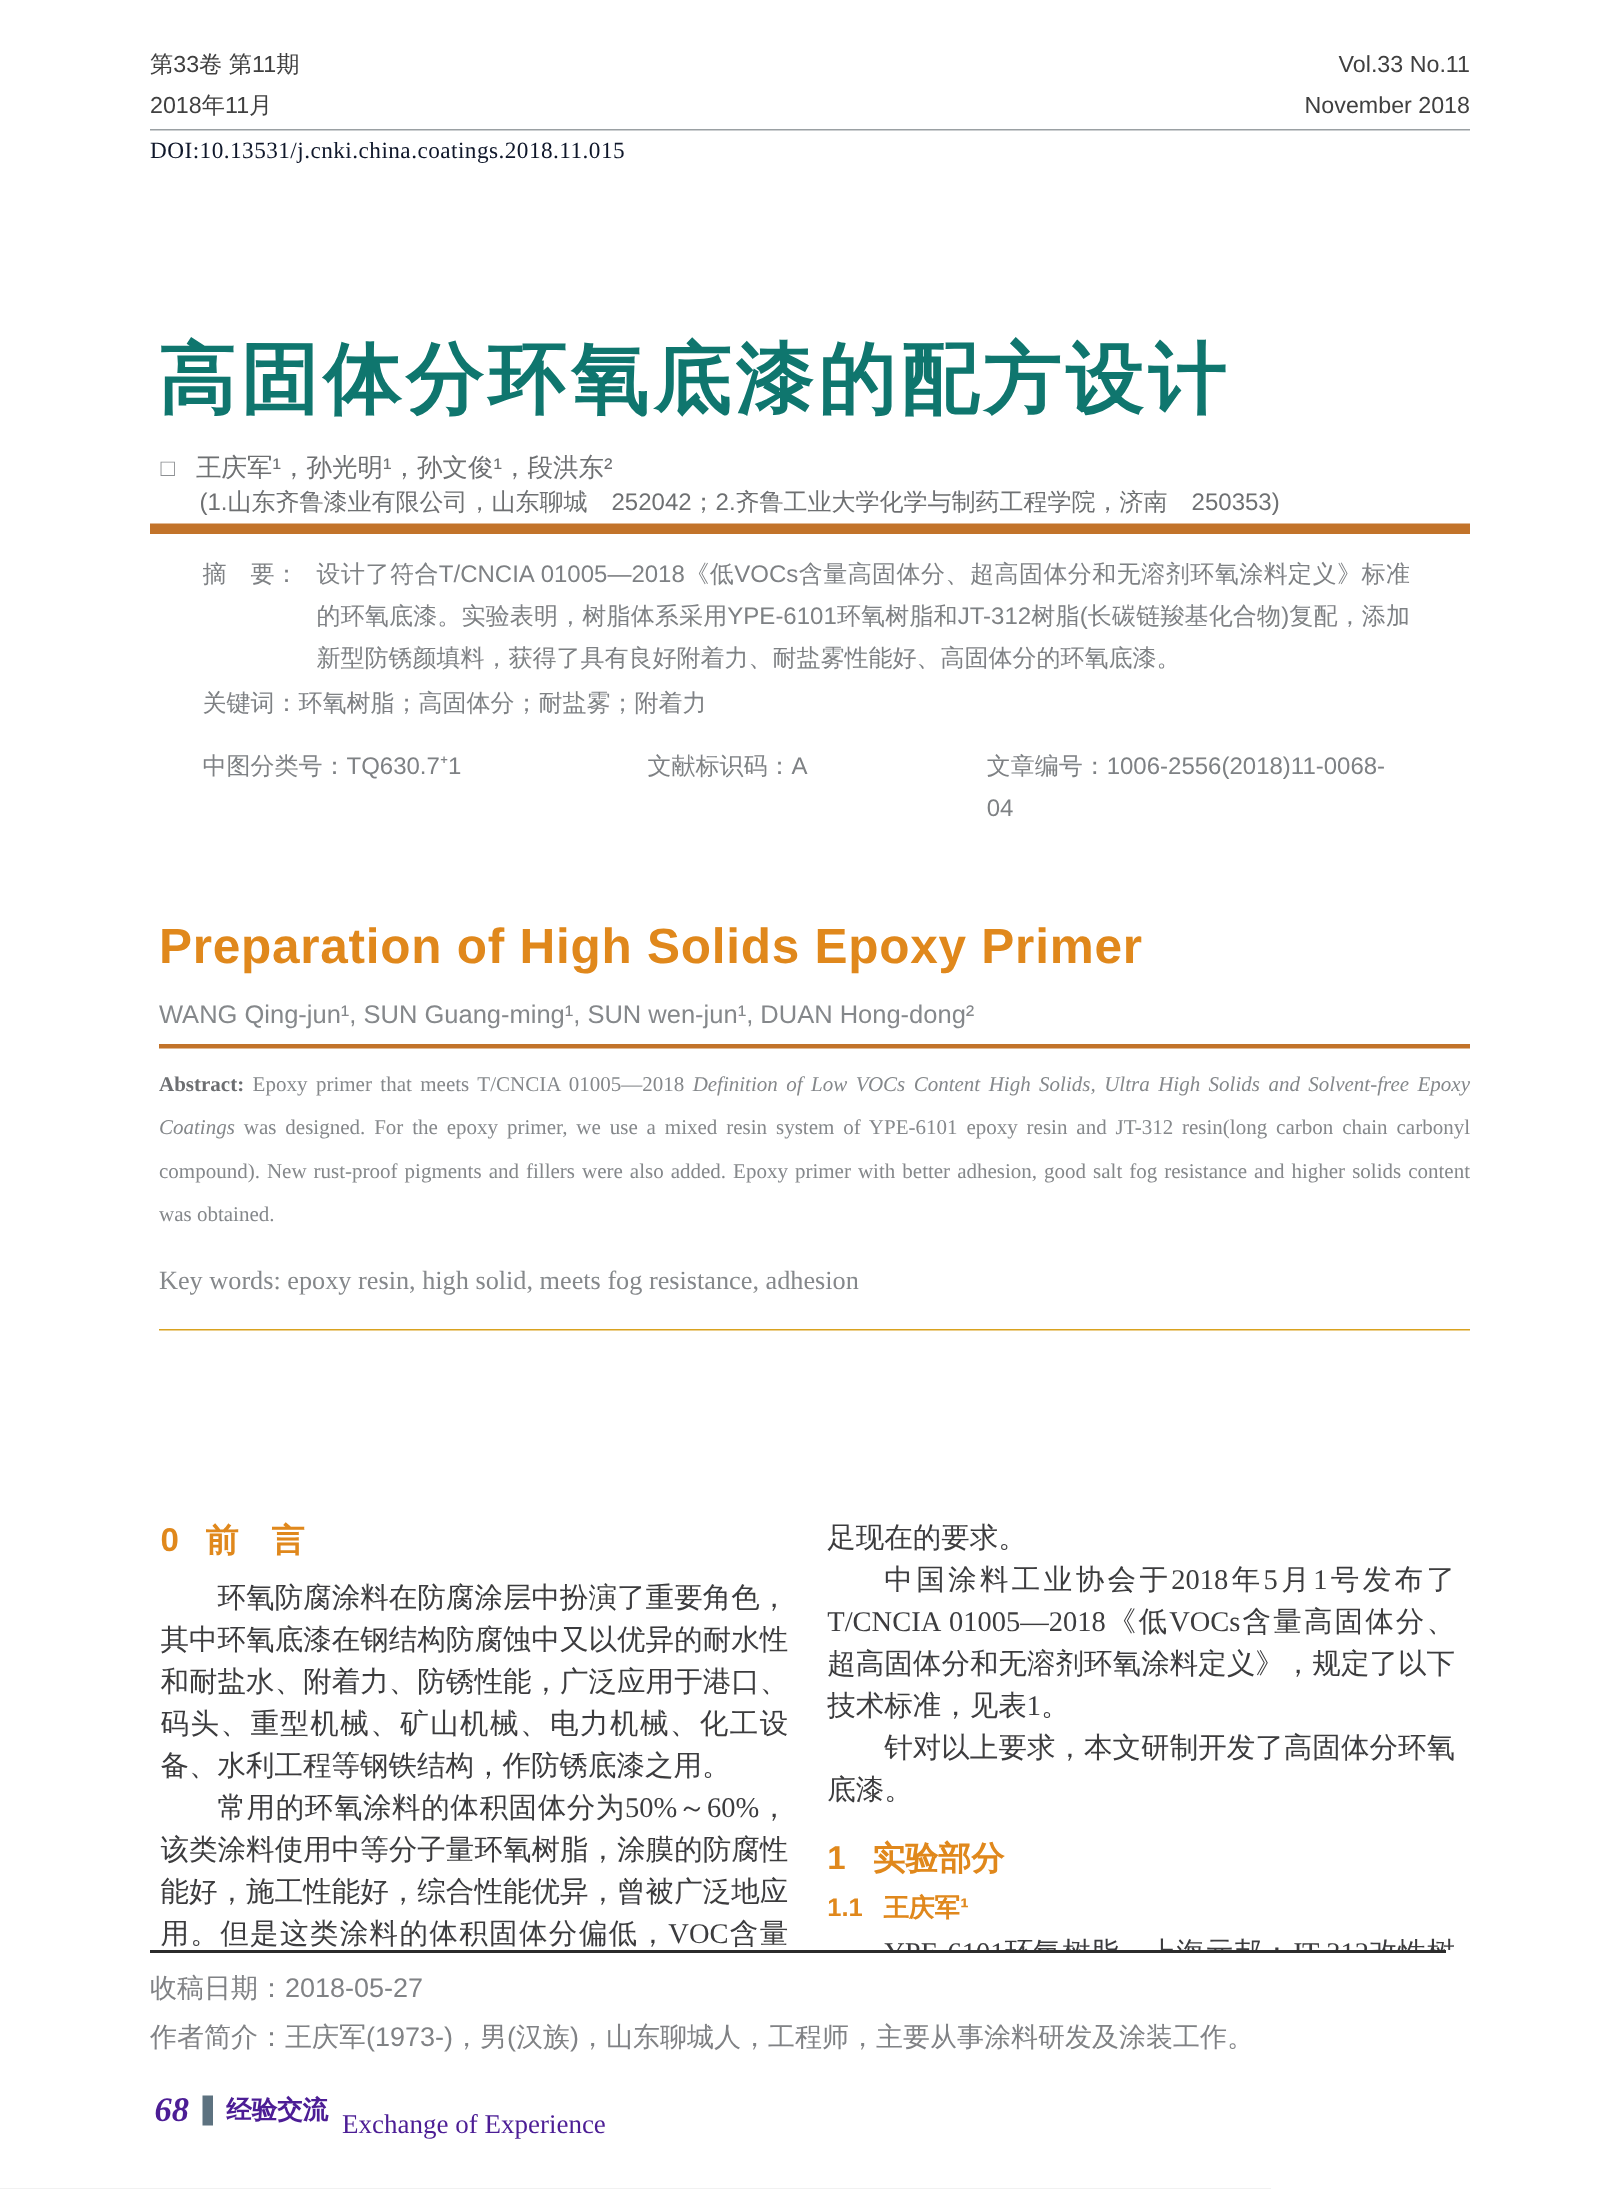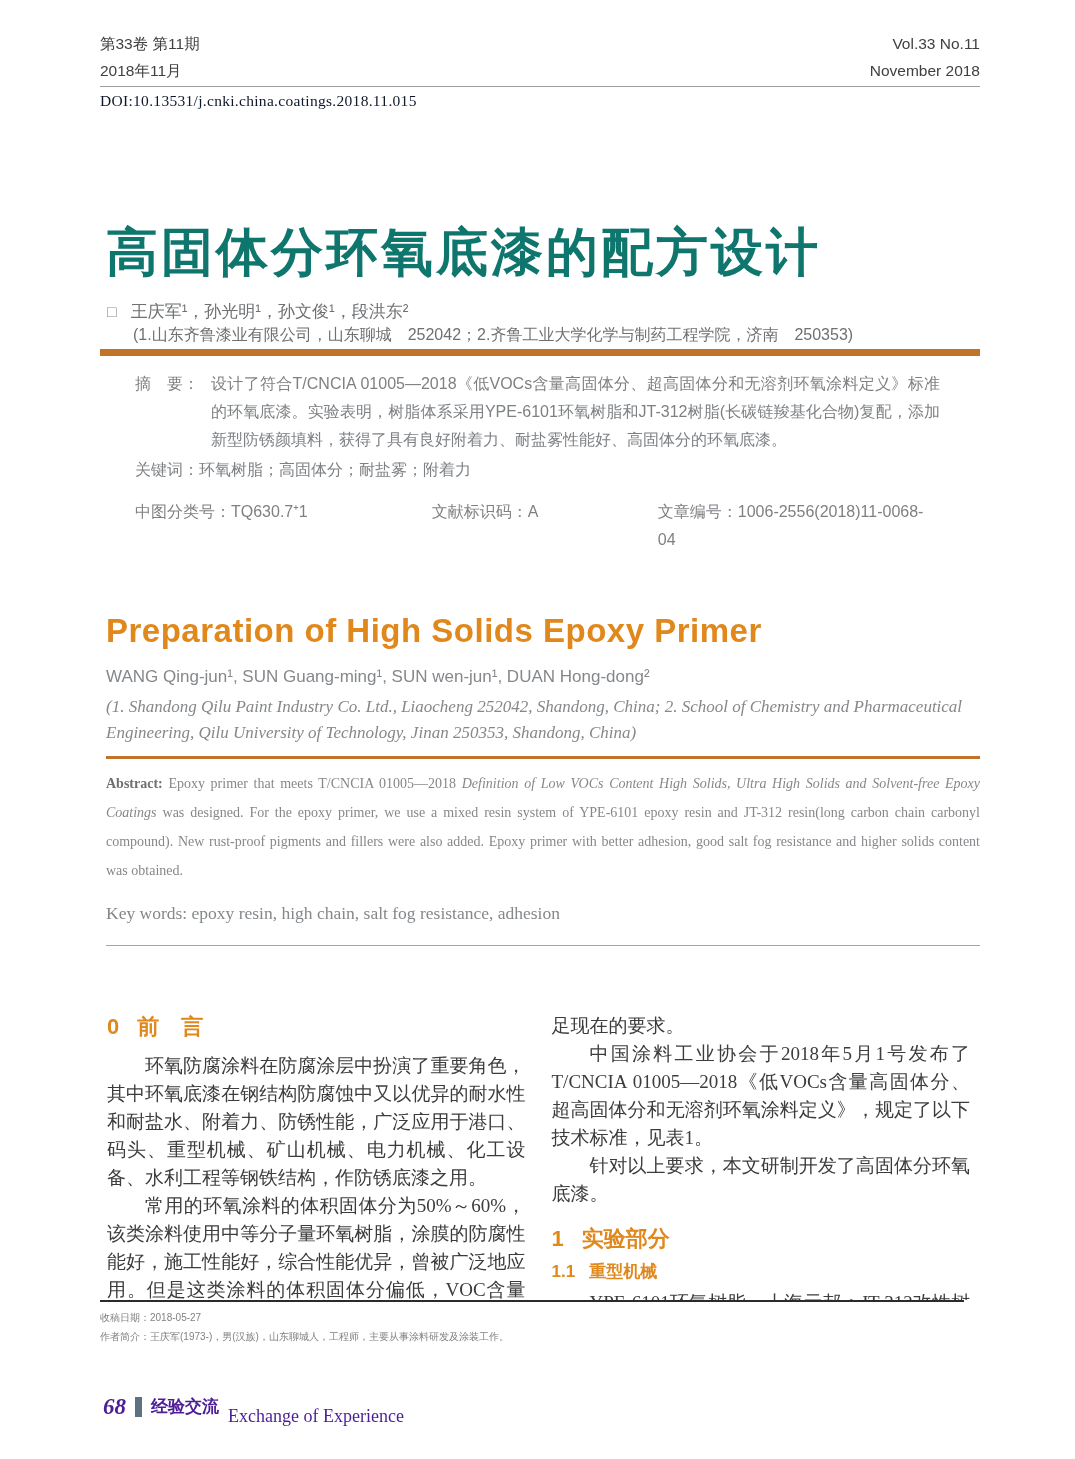--- a/index.html
+++ b/index.html
@@ -56,21 +56,21 @@
   .col{flex:1;min-width:0;}
   .h-sec{display:flex;align-items:baseline;gap:18px;color:#E0881C;
     font-family:"Liberation Sans", sans-serif;font-weight:bold;font-size:22px;margin:0 0 10px 0;}
   .h-sec.right-h{margin-top:16px;margin-bottom:6px;}
   .h-sub{display:flex;align-items:baseline;gap:14px;color:#E0881C;
     font-family:"Liberation Sans", sans-serif;font-weight:bold;font-size:17px;margin:4px 0 6px 0;}
   .col p{margin:0;font-size:19px;line-height:28px;text-align:justify;text-indent:2em;}
   .col p.noind{text-indent:0;}
   
   .footnote{position:absolute;top:1300px;left:100px;right:111px;border-top:2px solid #2B2B2B;
-    padding-top:7px;color:#808285;font-size:10px;line-height:1.85;
+    padding-top:7px;color:#808285;font-size:18px;line-height:1.85;
     font-family:"Liberation Sans", sans-serif;}
   
   .pfoot{position:absolute;top:1386px;left:103px;display:flex;align-items:center;gap:9px;color:#4c1d95;}
   .pfoot .num{font-style:italic;font-weight:bold;font-size:23px;font-family:"Liberation Serif", serif;}
   .pfoot .bar{width:7px;height:20px;background:#5D7280;}
   .pfoot .cnz{font-weight:bold;font-size:17px;font-family:"Liberation Sans", sans-serif;}
   .pfoot .enz{font-size:18px;font-family:"Liberation Serif", serif;margin-top:20px;}
 </style>
 </head>
 <body>
@@ -108,24 +108,23 @@
     <div class="clc-row">
       <span class="f1"><span>中图分类号：</span><span>TQ630.7⁺1</span></span>
       <span class="f2"><span>文献标识码：</span><span>A</span></span>
       <span class="f3"><span>文章编号：</span><span>1006-2556(2018)11-0068-04</span></span>
     </div>
   </div>
 
   <div class="en">
     <h2 class="en-title">Preparation of High Solids Epoxy Primer</h2>
     <div class="en-authors">WANG Qing-jun¹, SUN Guang-ming¹, SUN wen-jun¹, DUAN Hong-dong²</div>
-    <div class="en-affil">(1. Shandong Qilu Paint Industry Co. Ltd., Liaocheng 252042, Shandong, China; 2. School of Chemistry and Pharmaceutical Engineering, Qilu University of Technology, Jinan 250353, Shandong, China)</div>
     <hr class="mid-rule">
     <p class="en-abs"><span class="b">Abstract:</span><span>  Epoxy primer that meets T/CNCIA 01005—2018 </span><em>Definition of Low VOCs Content High Solids, Ultra High Solids and Solvent-free Epoxy Coatings</em><span> was designed. For the epoxy primer, we use a mixed resin system of YPE-6101 epoxy resin and JT-312 resin(long carbon chain carbonyl compound). New rust-proof pigments and fillers were also added. Epoxy primer with better adhesion, good salt fog resistance and higher solids content was obtained.</span></p>
-    <p class="en-kw"><span class="b">Key words:</span><span> epoxy resin, high chain, salt fog resistance, adhesion</span></p>
+    <p class="en-kw"><span class="b">Key words:</span><span> epoxy resin, high solid, meets fog resistance, adhesion</span></p>
     <hr class="gold-rule">
   </div>
 
   <div class="body-cols">
     <div class="col">
       <h3 class="h-sec">
         <span>0</span>
         <span>前　言</span>
       </h3>
       <p>环氧防腐涂料在防腐涂层中扮演了重要角色，其中环氧底漆在钢结构防腐蚀中又以优异的耐水性和耐盐水、附着力、防锈性能，广泛应用于港口、码头、重型机械、矿山机械、电力机械、化工设备、水利工程等钢铁结构，作防锈底漆之用。</p>
@@ -134,21 +133,21 @@
     <div class="col">
       <p class="noind">足现在的要求。</p>
       <p>中国涂料工业协会于2018年5月1号发布了T/CNCIA 01005—2018《低VOCs含量高固体分、超高固体分和无溶剂环氧涂料定义》，规定了以下技术标准，见表1。</p>
       <p>针对以上要求，本文研制开发了高固体分环氧底漆。</p>
       <h3 class="h-sec right-h">
         <span>1</span>
         <span>实验部分</span>
       </h3>
       <h4 class="h-sub">
         <span>1.1</span>
-        <span>重型机械</span>
+        <span>王庆军¹</span>
       </h4>
       <p>YPE-6101环氧树脂，上海元邦；JT-312改性树脂，</p>
     </div>
   </div>
 
   <div class="footnote">
     <div><span>收稿日期：</span><span>2018-05-27</span></div>
     <div><span>作者简介：</span><span>王庆军(1973-)，男(汉族)，山东聊城人，工程师，主要从事涂料研发及涂装工作。</span></div>
   </div>
 

